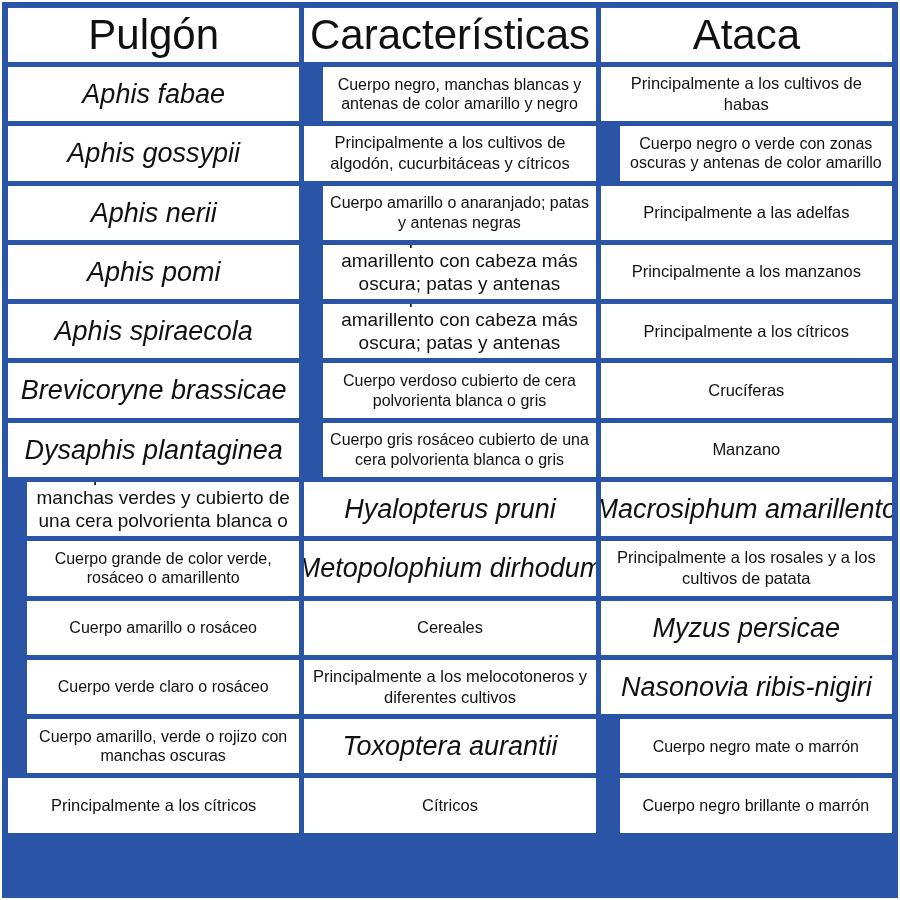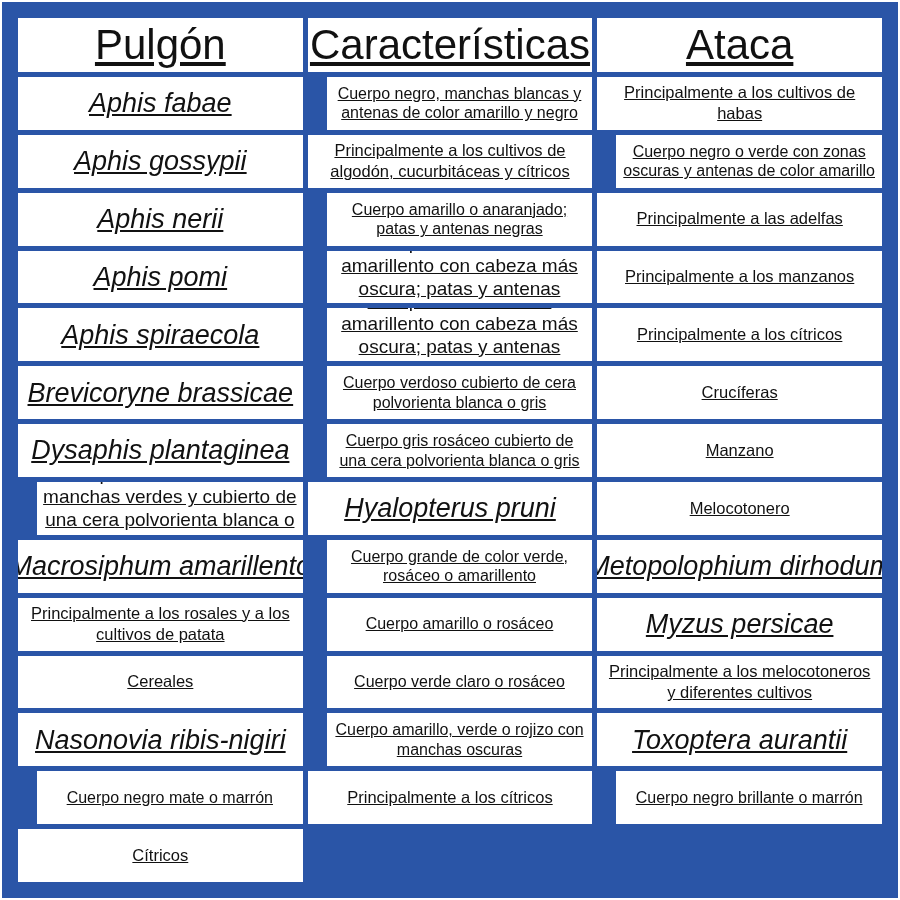--- a/index.html
+++ b/index.html
@@ -5,26 +5,25 @@
   :root { --blue:#2a55a7; --cellbg:#ffffff; --text:#111111; }
   * { box-sizing: border-box; }
   html,body { margin:0; padding:0; background:#ffffff; }
   body { width:900px; height:900px; font-family:"Liberation Sans", sans-serif; color:var(--text); }
   .frame {
     width:900px; height:900px; padding:2px; background:#ffffff;
   }
   .grid {
     width:100%; height:100%;
     background:var(--blue);
-    padding:16px;
+    padding:6px;
     display:grid;
     grid-template-columns:repeat(3, 1fr);
     grid-template-rows:54px repeat(14, 1fr);
     gap:5px;
-    text-decoration:underline;
   }
   .cell {
     background:var(--cellbg);
     display:flex; align-items:center; justify-content:center;
     text-align:center;
     overflow:hidden;
   }
   .header-cell {
     font-size:42px; font-weight:400; letter-spacing:0;
     line-height:1;
@@ -64,31 +63,30 @@
       <div class="cell char-cell small">Cuerpo verde o verde amarillento con cabeza más oscura; patas y antenas pálidas</div>
       <div class="cell ataca-cell">Principalmente a los cítricos</div>
       <div class="cell name-cell">Brevicoryne brassicae</div>
       <div class="cell char-cell">Cuerpo verdoso cubierto de cera polvorienta blanca o gris</div>
       <div class="cell ataca-cell">Crucíferas</div>
       <div class="cell name-cell">Dysaphis plantaginea</div>
       <div class="cell char-cell">Cuerpo gris rosáceo cubierto de una cera polvorienta blanca o gris</div>
       <div class="cell ataca-cell">Manzano</div>
       <div class="cell char-cell small">Cuerpo verde azulado con manchas verdes y cubierto de una cera polvorienta blanca o gris</div>
       <div class="cell name-cell">Hyalopterus pruni</div>
-      <div class="cell ataca-cell">Melocotonero</div>
       <div class="cell name-cell">Macrosiphum amarillento</div>
       <div class="cell char-cell">Cuerpo grande de color verde, rosáceo o amarillento</div>
       <div class="cell name-cell">Metopolophium dirhodum</div>
       <div class="cell ataca-cell">Principalmente a los rosales y a los cultivos de patata</div>
       <div class="cell char-cell">Cuerpo amarillo o rosáceo</div>
+      <div class="cell ataca-cell">Cereales</div>
       <div class="cell name-cell">Myzus persicae</div>
-      <div class="cell ataca-cell">Cereales</div>
       <div class="cell char-cell">Cuerpo verde claro o rosáceo</div>
       <div class="cell ataca-cell">Principalmente a los melocotoneros y diferentes cultivos</div>
       <div class="cell name-cell">Nasonovia ribis-nigiri</div>
       <div class="cell char-cell">Cuerpo amarillo, verde o rojizo con manchas oscuras</div>
       <div class="cell name-cell">Toxoptera aurantii</div>
       <div class="cell char-cell">Cuerpo negro mate o marrón</div>
       <div class="cell ataca-cell">Principalmente a los cítricos</div>
+      <div class="cell ataca-cell">Cítricos</div>
       <div class="cell char-cell">Cuerpo negro brillante o marrón</div>
-      <div class="cell ataca-cell">Cítricos</div>
     </div>
 </div>
 
 </body></html>

